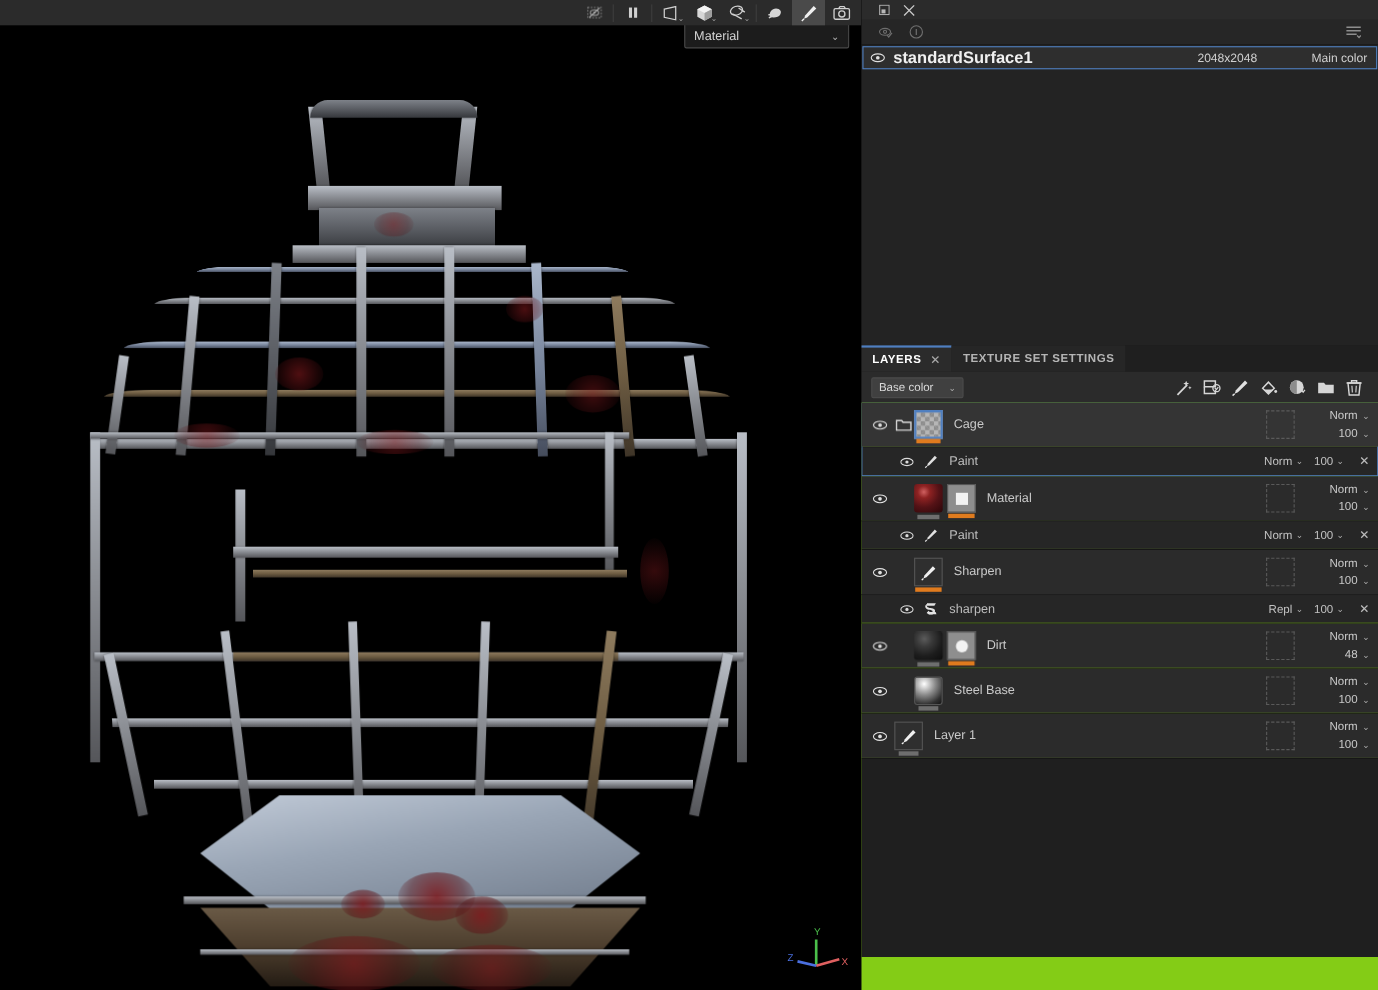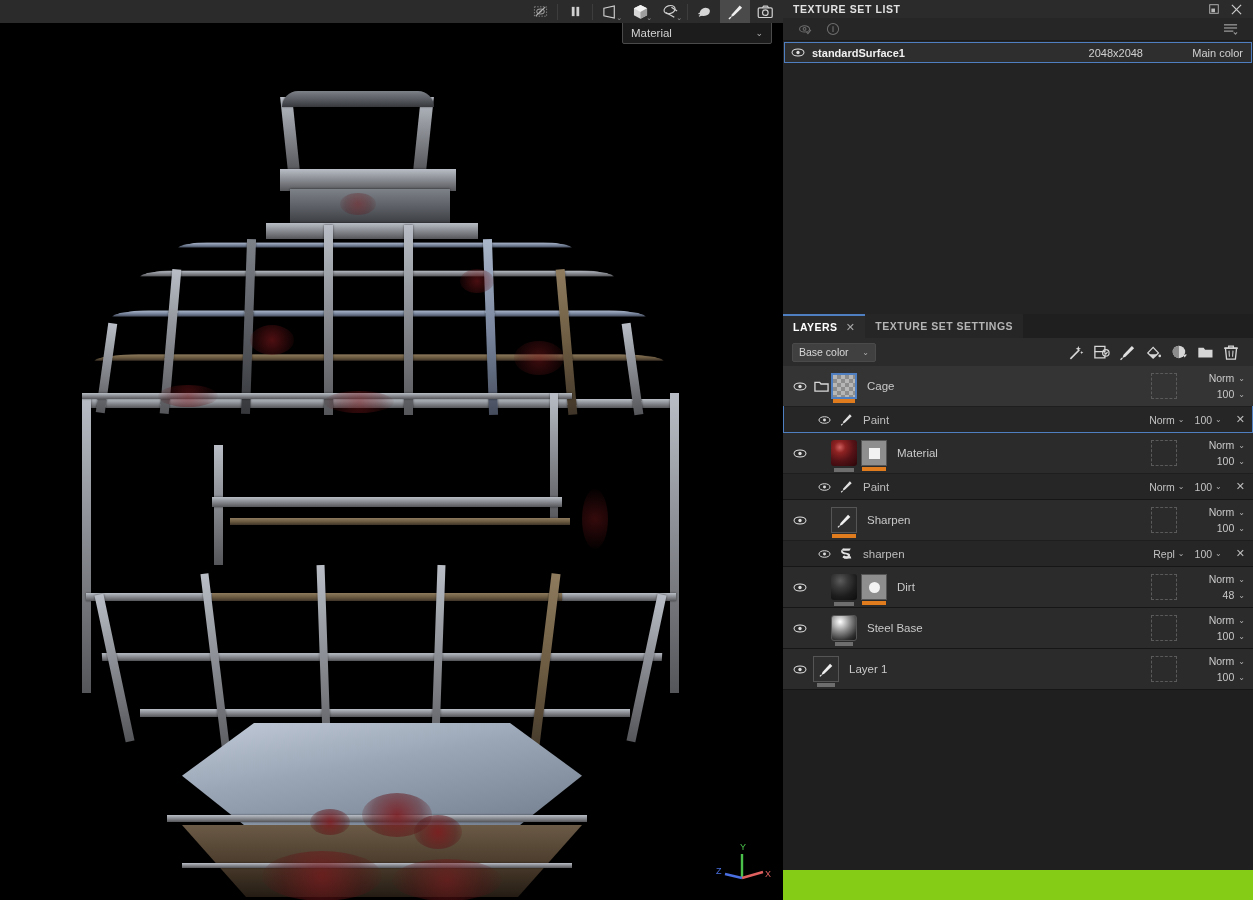--- a/index.html
+++ b/index.html
@@ -109,21 +109,21 @@
 
   .tsl-body { background: #232323; flex: 0 0 auto; height: 273px; }
   .tsl-row {
     height: 21px; margin: 1px 1px 0 1px;
     background: #2e2e2e;
     border: 1px solid #4f7fc0;
     display: flex; align-items: center;
     padding: 0 8px 0 6px;
   }
   .tsl-row .eye { width: 18px; color: #d6d6d6; display:flex; align-items:center; }
-  .tsl-row .name { font-size: 11px; font-weight: bold; color: #f0f0f0; flex: 1; padding-left: 3px; }
+  .tsl-row .name { font-size: 15px; font-weight: bold; color: #f0f0f0; flex: 1; padding-left: 3px; }
   .tsl-row .res { font-size: 11px; color: #d0d0d0; width: 80px; text-align: right; }
   .tsl-row .shader { font-size: 11px; color: #d0d0d0; width: 100px; text-align: right; }
 
   
   .tabs-bar { height: 24px; background: #1f1f1f; display: flex; align-items: flex-end; }
   .tab {
     height: 24px; display: flex; align-items: center; padding: 0 10px;
     font-size: 10.5px; font-weight: bold; letter-spacing: .5px;
   }
   .tab.active { background: #2b2b2b; color: #ffffff; border-top: 2px solid #4f7fc0; }
@@ -384,21 +384,20 @@
         <text x="27" y="10" font-size="9" fill="#4bc04b" font-family="Liberation Sans, sans-serif">Y</text>
         <text x="52" y="37" font-size="9" fill="#e06060" font-family="Liberation Sans, sans-serif">X</text>
         <text x="3" y="34" font-size="9" fill="#4a6fe0" font-family="Liberation Sans, sans-serif">Z</text>
       </svg>
     </div>
   </div>
 
   <div class="dock">
 
     <div class="panel-title">
-      <span class="ttl">TEXTURE SET LIST</span>
       <span class="pbtn">
         <svg width="10" height="10" viewBox="0 0 11 11">
           <rect x="0.8" y="0.8" width="9.4" height="9.4" fill="none" stroke="#b8b8b8" stroke-width="1"></rect>
           <rect x="2.6" y="5" width="4" height="4" fill="#b8b8b8"></rect>
         </svg>
       </span>
       <span class="pbtn">
         <svg width="11" height="11" viewBox="0 0 12 12">
           <line x1="1" y1="1" x2="11" y2="11" stroke="#cccccc" stroke-width="1.3"></line>
           <line x1="11" y1="1" x2="1" y2="11" stroke="#cccccc" stroke-width="1.3"></line>

